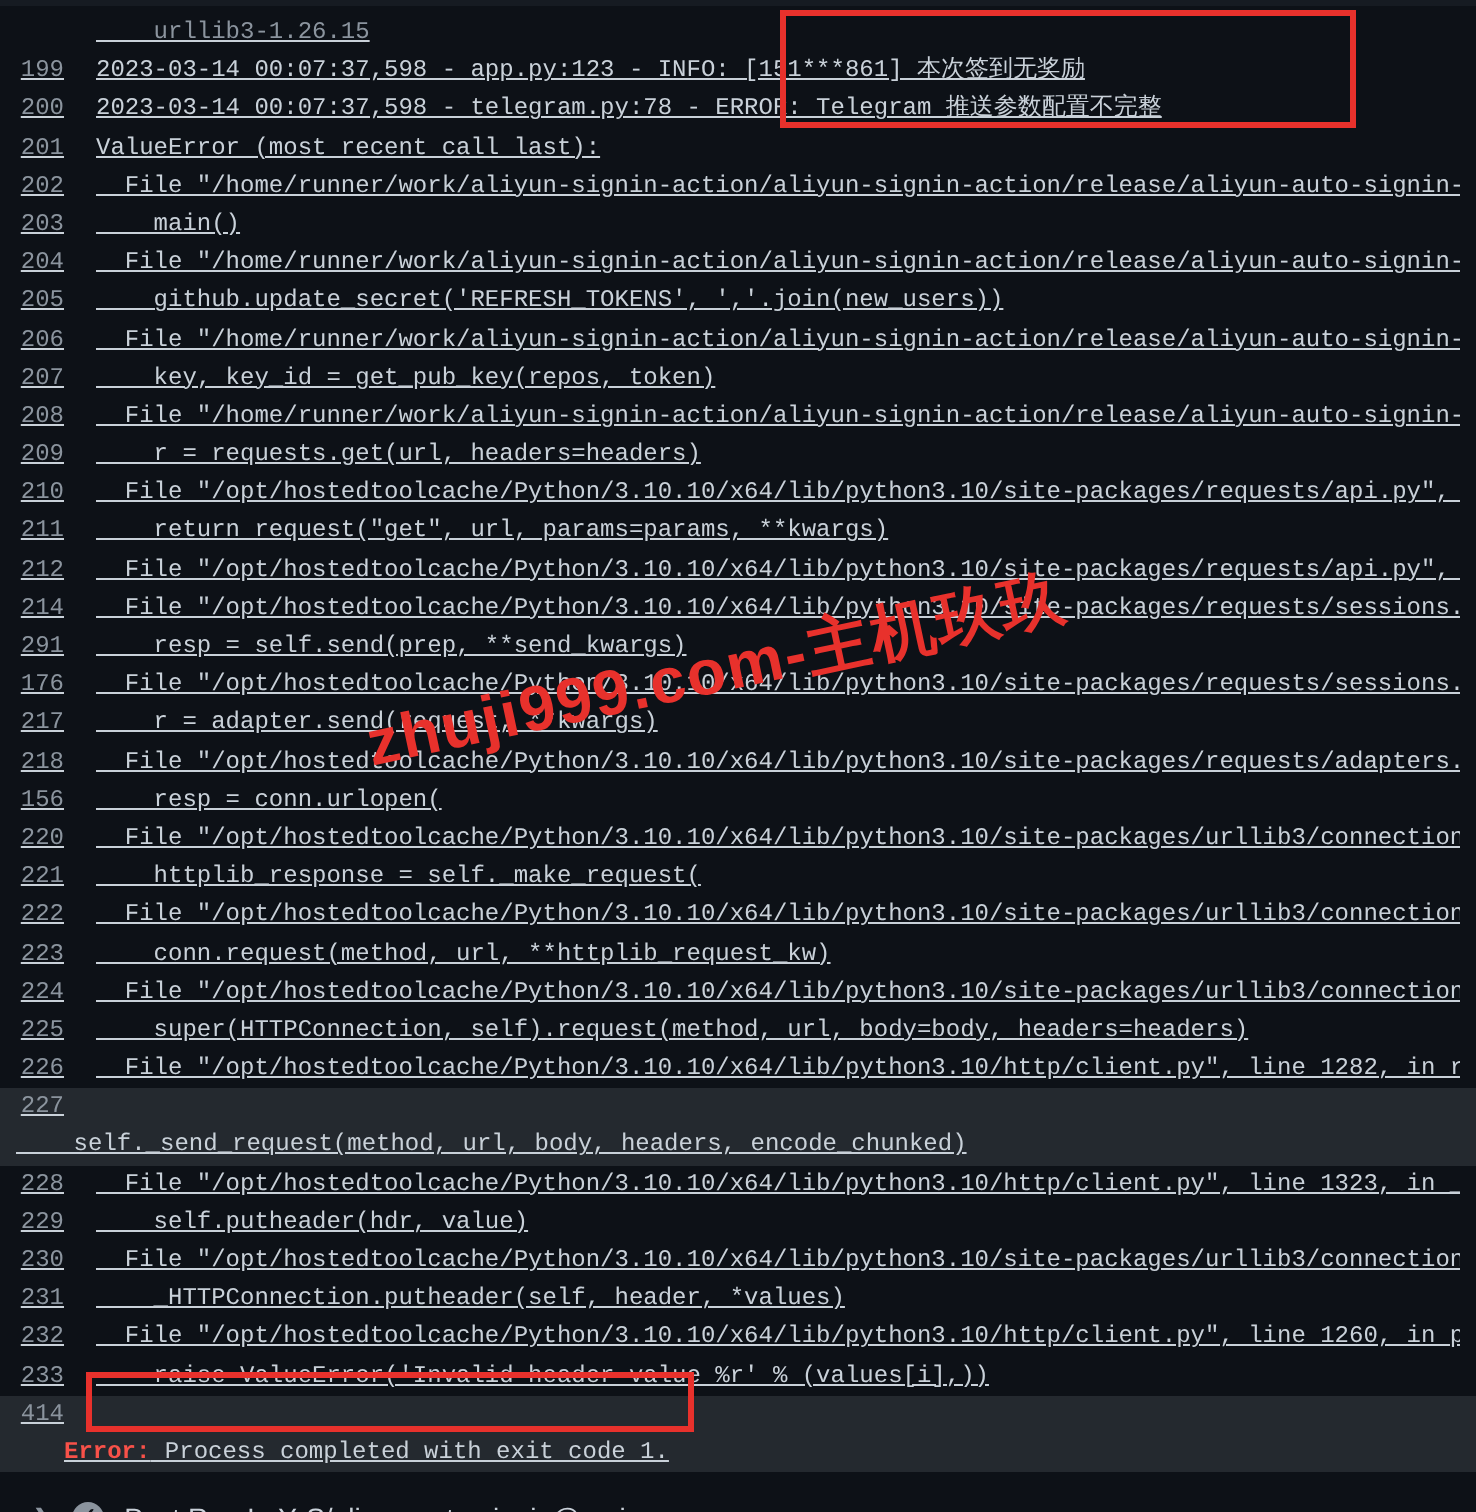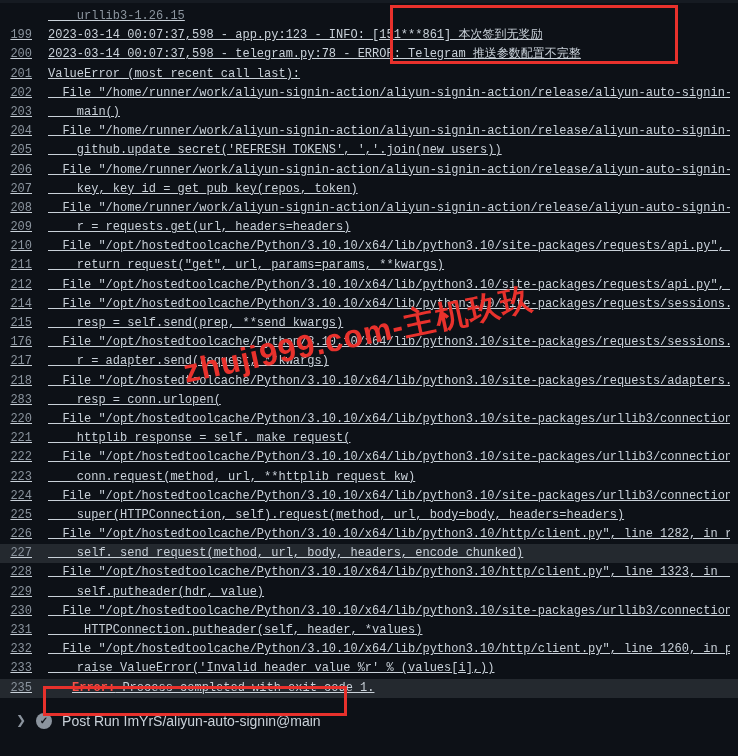--- a/index.html
+++ b/index.html
@@ -16,20 +16,21 @@
       padding: 4px 0;
       text-decoration: underline;
     }
     .log-line {
       display: flex;
       padding: 0 8px;
       white-space: pre;
     }
     .log-line.highlighted {
       background: #24292f;
+      flex-direction: column;
     }
     .line-number {
       width: 40px;
       text-align: right;
       color: #8b949e;
       padding-right: 16px;
       flex-shrink: 0;
       user-select: none;
     }
     .line-content {
@@ -122,43 +123,43 @@
       <div class="log-line"><span class="line-number">204</span><span class="line-content">  File "/home/runner/work/aliyun-signin-action/aliyun-signin-action/release/aliyun-auto-signin-1.4.0/app.py", lin</span></div>
       <div class="log-line"><span class="line-number">205</span><span class="line-content">    github.update_secret('REFRESH_TOKENS', ','.join(new_users))</span></div>
       <div class="log-line"><span class="line-number">206</span><span class="line-content">  File "/home/runner/work/aliyun-signin-action/aliyun-signin-action/release/aliyun-auto-signin-1.4.0/github.py", </span></div>
       <div class="log-line"><span class="line-number">207</span><span class="line-content">    key, key_id = get_pub_key(repos, token)</span></div>
       <div class="log-line"><span class="line-number">208</span><span class="line-content">  File "/home/runner/work/aliyun-signin-action/aliyun-signin-action/release/aliyun-auto-signin-1.4.0/github.py", </span></div>
       <div class="log-line"><span class="line-number">209</span><span class="line-content">    r = requests.get(url, headers=headers)</span></div>
       <div class="log-line"><span class="line-number">210</span><span class="line-content">  File "/opt/hostedtoolcache/Python/3.10.10/x64/lib/python3.10/site-packages/requests/api.py", line 73, in get</span></div>
       <div class="log-line"><span class="line-number">211</span><span class="line-content">    return request("get", url, params=params, **kwargs)</span></div>
       <div class="log-line"><span class="line-number">212</span><span class="line-content">  File "/opt/hostedtoolcache/Python/3.10.10/x64/lib/python3.10/site-packages/requests/api.py", line 59, in reques</span></div>
       <div class="log-line"><span class="line-number">214</span><span class="line-content">  File "/opt/hostedtoolcache/Python/3.10.10/x64/lib/python3.10/site-packages/requests/sessions.py", line 587, in </span></div>
-      <div class="log-line"><span class="line-number">215</span><span class="line-content">    resp = self.send(prep, **send_kwargs)</span></div>
+      <div class="log-line"><span class="line-number">291</span><span class="line-content">    resp = self.send(prep, **send_kwargs)</span></div>
       <div class="log-line"><span class="line-number">176</span><span class="line-content">  File "/opt/hostedtoolcache/Python/3.10.10/x64/lib/python3.10/site-packages/requests/sessions.py", line 701, in </span></div>
       <div class="log-line"><span class="line-number">217</span><span class="line-content">    r = adapter.send(request, **kwargs)</span></div>
       <div class="log-line"><span class="line-number">218</span><span class="line-content">  File "/opt/hostedtoolcache/Python/3.10.10/x64/lib/python3.10/site-packages/requests/adapters.py", line 489, in </span></div>
-      <div class="log-line"><span class="line-number">283</span><span class="line-content">    resp = conn.urlopen(</span></div>
+      <div class="log-line"><span class="line-number">156</span><span class="line-content">    resp = conn.urlopen(</span></div>
       <div class="log-line"><span class="line-number">220</span><span class="line-content">  File "/opt/hostedtoolcache/Python/3.10.10/x64/lib/python3.10/site-packages/urllib3/connectionpool.py", line 703</span></div>
       <div class="log-line"><span class="line-number">221</span><span class="line-content">    httplib_response = self._make_request(</span></div>
       <div class="log-line"><span class="line-number">222</span><span class="line-content">  File "/opt/hostedtoolcache/Python/3.10.10/x64/lib/python3.10/site-packages/urllib3/connectionpool.py", line 398</span></div>
       <div class="log-line"><span class="line-number">223</span><span class="line-content">    conn.request(method, url, **httplib_request_kw)</span></div>
       <div class="log-line"><span class="line-number">224</span><span class="line-content">  File "/opt/hostedtoolcache/Python/3.10.10/x64/lib/python3.10/site-packages/urllib3/connection.py", line 244, in</span></div>
       <div class="log-line"><span class="line-number">225</span><span class="line-content">    super(HTTPConnection, self).request(method, url, body=body, headers=headers)</span></div>
       <div class="log-line"><span class="line-number">226</span><span class="line-content">  File "/opt/hostedtoolcache/Python/3.10.10/x64/lib/python3.10/http/client.py", line 1282, in request</span></div>
       <div class="log-line highlighted"><span class="line-number">227</span><span class="line-content">    self._send_request(method, url, body, headers, encode_chunked)</span></div>
       <div class="log-line"><span class="line-number">228</span><span class="line-content">  File "/opt/hostedtoolcache/Python/3.10.10/x64/lib/python3.10/http/client.py", line 1323, in _send_request</span></div>
       <div class="log-line"><span class="line-number">229</span><span class="line-content">    self.putheader(hdr, value)</span></div>
       <div class="log-line"><span class="line-number">230</span><span class="line-content">  File "/opt/hostedtoolcache/Python/3.10.10/x64/lib/python3.10/site-packages/urllib3/connection.py", line 224, in</span></div>
       <div class="log-line"><span class="line-number">231</span><span class="line-content">    _HTTPConnection.putheader(self, header, *values)</span></div>
       <div class="log-line"><span class="line-number">232</span><span class="line-content">  File "/opt/hostedtoolcache/Python/3.10.10/x64/lib/python3.10/http/client.py", line 1260, in putheader</span></div>
       <div class="log-line"><span class="line-number">233</span><span class="line-content">    raise ValueError('Invalid header value %r' % (values[i],))</span></div>
       <div class="log-line"><span class="line-number"></span><span class="line-content"></span></div>
     </div>
   <div class="log-line highlighted">
-    <span class="line-number">235</span>
+    <span class="line-number">414</span>
     <span class="line-content"><span class="error-label">Error:</span><span> Process completed with exit code 1.</span></span>
   </div>
 </div>
 
 <div class="step-row">
   <span class="chevron-icon">❯</span>
   <span class="check-circle">✓</span>
   <span class="step-label">Post Run ImYrS/aliyun-auto-signin@main</span>
 </div>
 

